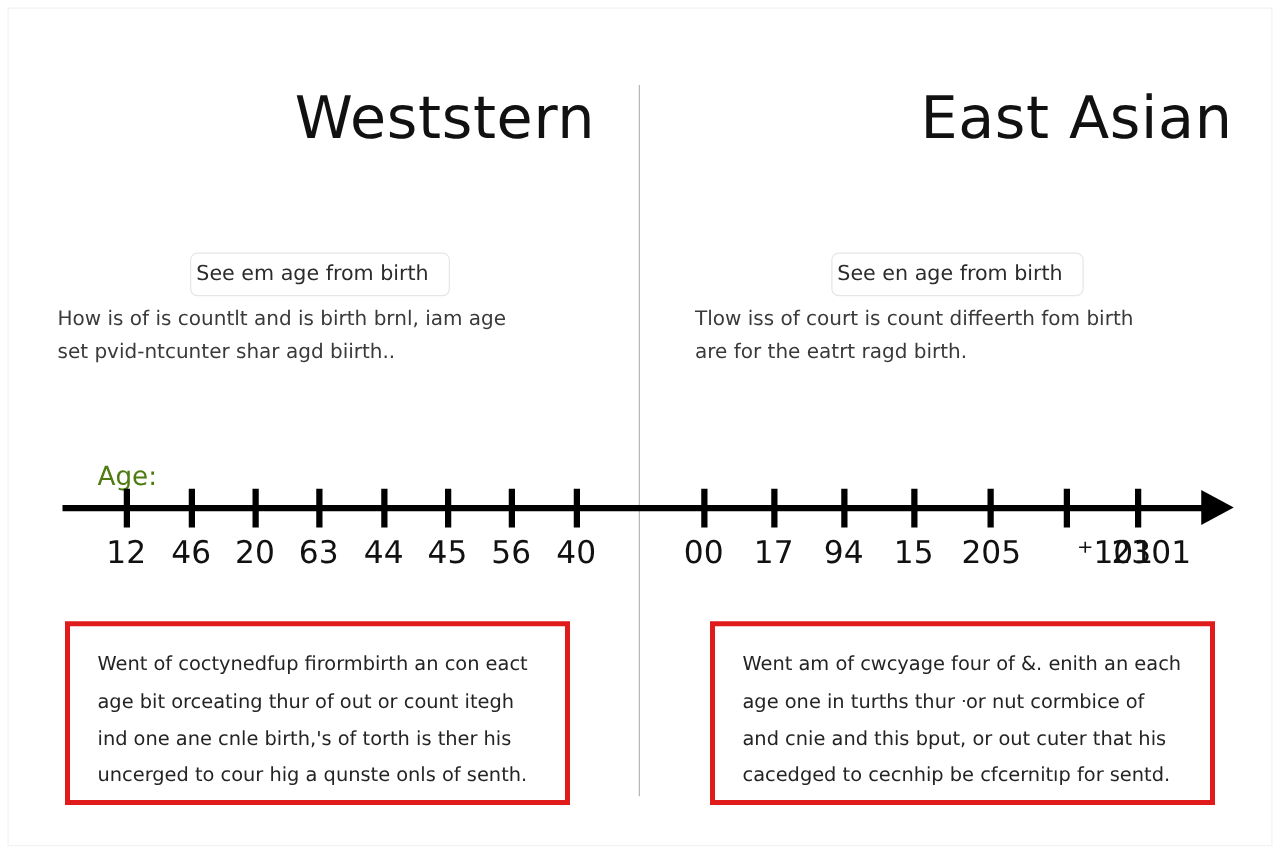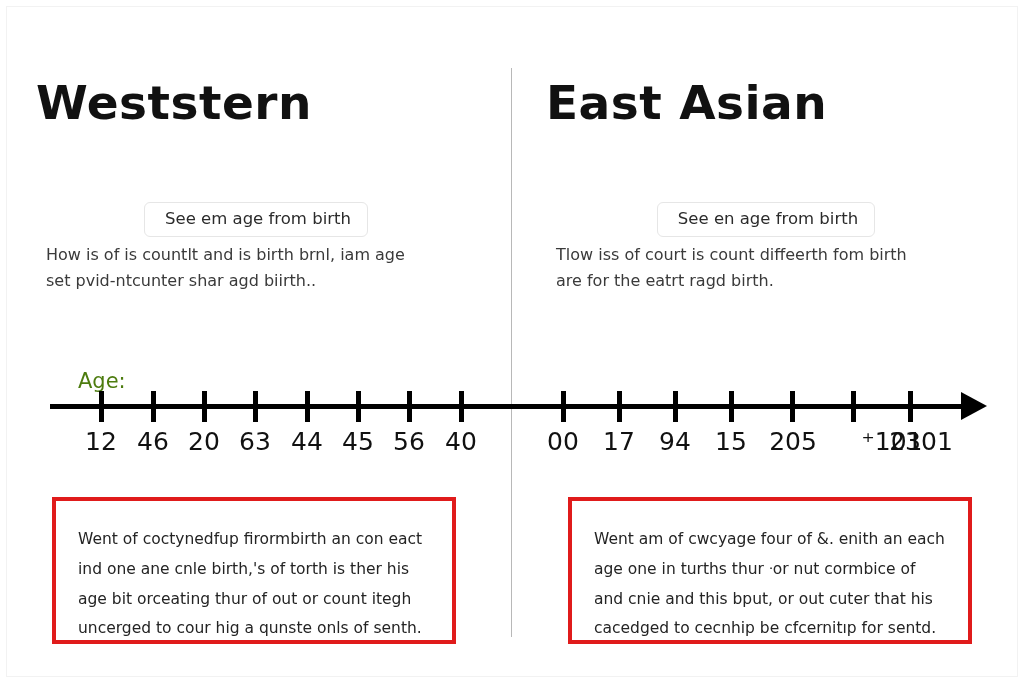--- a/index.html
+++ b/index.html
@@ -40,46 +40,46 @@
     left: 511px;
     top: 68px;
     width: 1px;
     height: 569px;
     background: #b8b8b8;
   }
 
   
   .col-title {
     position: absolute;
-    top: 76px;
+    top: 68px;
     width: 440px;
-    text-align: left;
+    text-align: right;
     font-size: 47px;
-    font-weight: 700;
+    font-weight: 400;
     letter-spacing: 0.5px;
     color: #111111;
     line-height: 1.15;
     white-space: nowrap;
   }
   .col-title.left  { left: 36px; }
   .col-title.right { left: 546px; }
 
   
   .badge-wrap {
     position: absolute;
     top: 202px;
     width: 440px;
     text-align: center;
   }
   .badge-wrap.left  { left: 36px; }
   .badge-wrap.right { left: 546px; }
 
   .badge {
     display: inline-block;
-    padding: 7px 16px 8px 20px;
+    padding: 7px 16px 8px 4px;
     border: 1px solid #e6e6e6;
     border-radius: 6px;
     background: #ffffff;
     font-size: 16.5px;
     color: #2b2b2b;
     line-height: 1.1;
     white-space: nowrap;
   }
 
   
@@ -144,21 +144,21 @@
 
   
   .redbox {
     position: absolute;
     top: 497px;
     width: 404px;
     height: 147px;
     box-sizing: border-box;
     border: 4px solid #e01b1b;
     background: #ffffff;
-    padding: 24px 20px 0 22px;
+    padding: 16px 20px 0 22px;
   }
   .redbox.left  { left: 52px; }
   .redbox.right { left: 568px; }
 
   .redbox .line {
     display: block;
     font-size: 15.5px;
     line-height: 1.92;
     color: #242424;
     white-space: nowrap;
@@ -228,22 +228,22 @@
   <div class="tick-label" style="left:563px">00</div>
   <div class="tick-label" style="left:619px">17</div>
   <div class="tick-label" style="left:675px">94</div>
   <div class="tick-label" style="left:731px">15</div>
   <div class="tick-label" style="left:793px">205</div>
   <div class="tick-label" style="left:892px">⁺101</div>
   <div class="tick-label" style="left:921px">2301</div>
 
   <div class="redbox left">
     <span class="line">Went of coctynedfup firormbirth an con eact</span>
+    <span class="line">age bit orceating thur of out or count itegh</span>
     <span class="line">ind one ane cnle birth,'s of torth is ther his</span>
-    <span class="line">age bit orceating thur of out or count itegh</span>
     <span class="line">uncerged to cour hig a qunste onls of senth.</span>
   </div>
 
   <div class="redbox right">
     <span class="line">Went am of cwcyage four of &amp;. enith an each</span>
     <span class="line">age one in turths thur ᐧor nut cormbice of</span>
     <span class="line">and cnie and this bput, or out cuter that his</span>
     <span class="line">cacedged to cecnhip be cfcernitıp for sentd.</span>
   </div>
 

